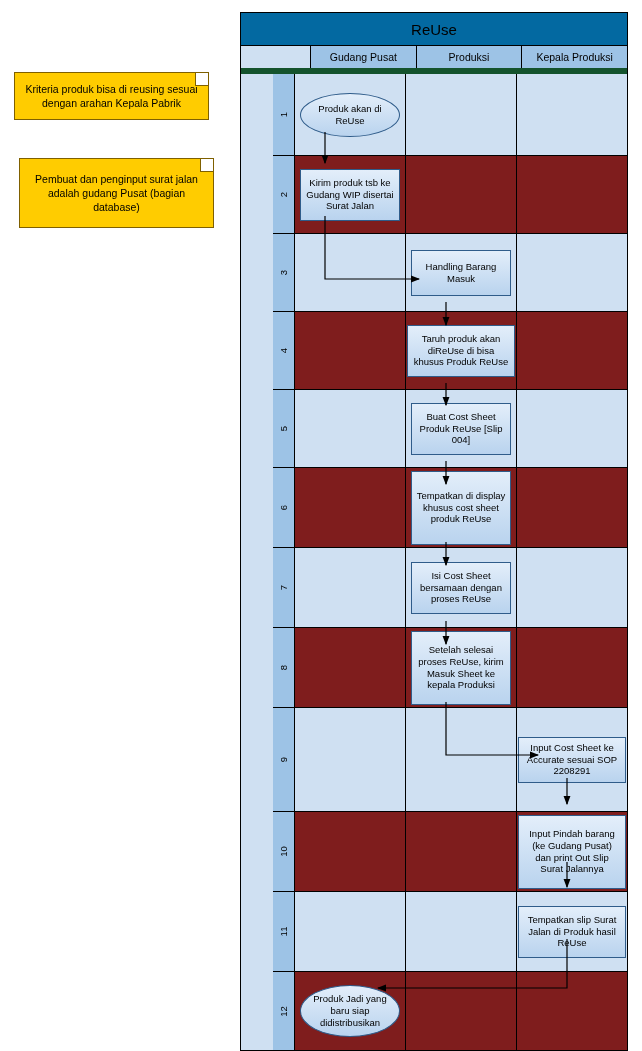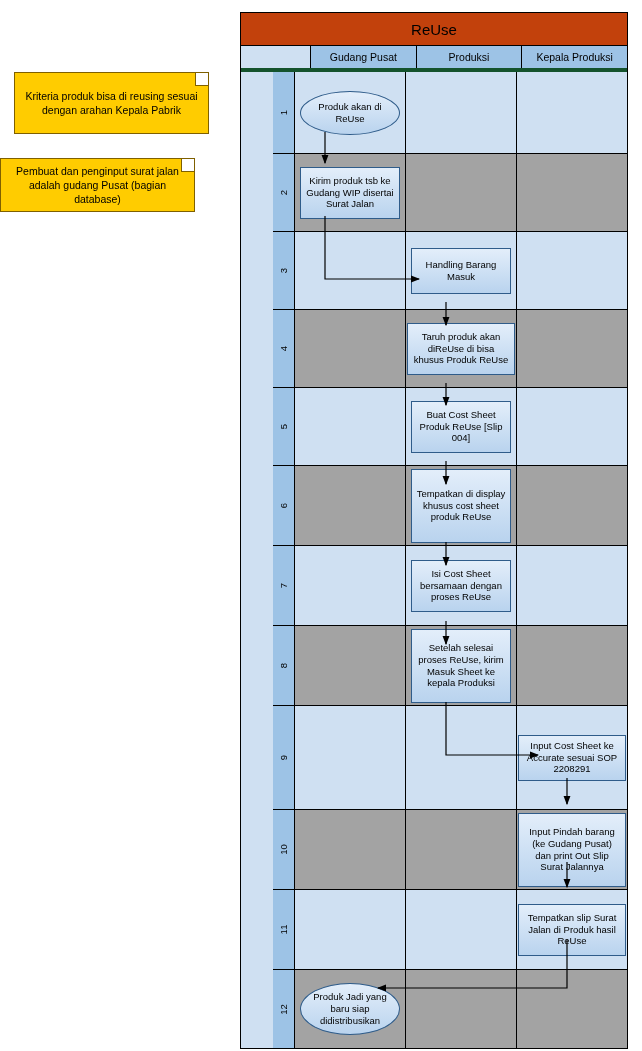--- a/index.html
+++ b/index.html
@@ -33,47 +33,47 @@
   .note .fold {
     position: absolute;
     top: 0;
     right: 0;
     width: 12px;
     height: 12px;
     background: #ffffff;
     border-left: 1px solid #7f6000;
     border-bottom: 1px solid #7f6000;
   }
-  #note-1 { left: 14px; top: 72px; width: 195px; height: 62px; }
-  #note-2 { left: 0; top: 158px; width: 195px; height: 54px; }
+  #note-1 { left: 14px; top: 72px; width: 195px; height: 48px; }
+  #note-2 { left: 19px; top: 158px; width: 195px; height: 70px; }
 
   
   .chart {
     position: absolute;
     left: 240px;
     top: 12px;
     width: 388px;
     border: 1px solid #000;
     box-sizing: border-box;
     background: #cfe0f2;
   }
   .chart-title {
     height: 32px;
-    background: #c2410c;
+    background: #0369a1;
     border-bottom: 1px solid #000;
     display: flex;
     align-items: center;
     justify-content: center;
     font-size: 15px;
     color: #000;
   }
   .header-row {
     display: flex;
     height: 22px;
-    border-bottom: 4px solid #14532d;
+    border-bottom: 6px solid #14532d;
     padding-left: 48px;
   }
   .header-row .corner {
     width: 22px;
     border-right: 1px solid #000;
     background: #cfe0f2;
     box-sizing: border-box;
   }
   .header-cell {
     flex: 1;
@@ -111,21 +111,21 @@
     white-space: nowrap;
   }
   .cell {
     flex: 1;
     border-right: 1px solid #000;
     box-sizing: border-box;
     position: relative;
     background: #cfe0f2;
   }
   .cell:last-child { border-right: none; }
-  .cell.alt { background: #a3a3a3; }
+  .cell.alt { background: #7f1d1d; }
 
   
   .node {
     position: absolute;
     left: 50%;
     top: 50%;
     transform: translate(-50%, -50%);
     background: linear-gradient(to bottom, #e3eefa 0%, #b9d3ee 100%);
     border: 1px solid #2f5c8a;
     box-sizing: border-box;

